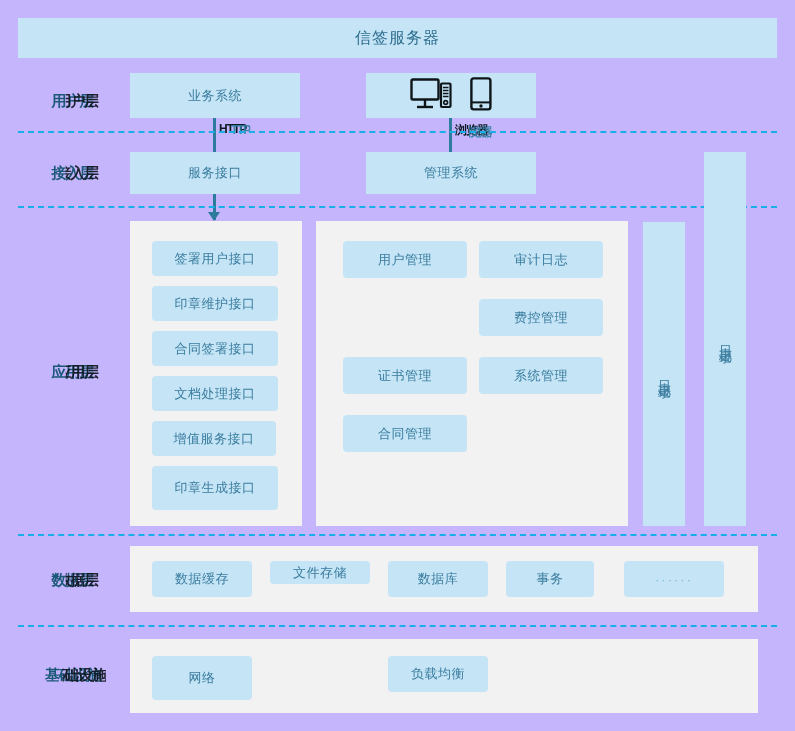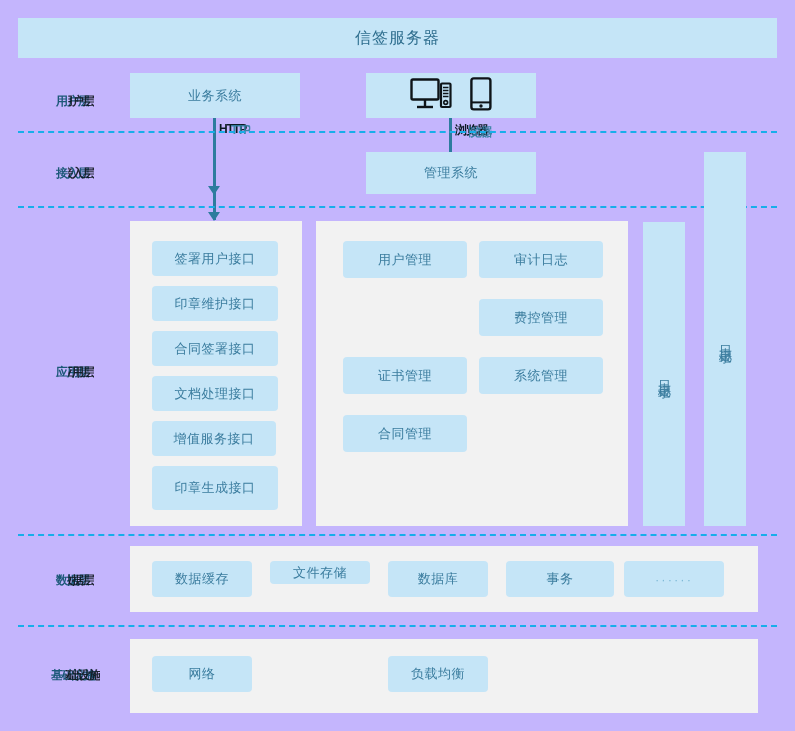--- a/index.html
+++ b/index.html
@@ -31,21 +31,21 @@
     font-size: 16px;
     letter-spacing: 1px;
   }
 
   
   .layer-label {
     display: flex;
     align-items: center;
     justify-content: center;
     color: #1c5878;
-    font-size: 12px;
+    font-size: 15px;
     font-weight: bold;
     letter-spacing: -1px;
     white-space: nowrap;
   }
   .layer-label .shadow {
     position: relative;
   }
   .layer-label .shadow::after {
     content: attr(data-dup);
     position: absolute;
@@ -183,20 +183,21 @@
   </div>
 
   <div class="arrow-line" style="left:449px; top:118px; height:56px;"></div>
   <div class="arrow-head" style="left:444px; top:166px;"></div>
   <div class="arrow-label" style="left:455px; top:122px;">
     <span class="shadow2" data-dup="浏览器">浏览器</span>
   </div>
 
   <div class="abs sep" style="left:18px; top:131px; width:759px;"></div>
 
+  <div class="abs node plain" style="left:130px; top:152px; width:170px; height:42px;">服务接口</div>
 
   <div class="abs node plain" style="left:366px; top:152px; width:170px; height:42px;">管理系统</div>
 
   <div class="arrow-line" style="left:213px; top:194px; height:26px;"></div>
   <div class="arrow-head" style="left:208px; top:212px;"></div>
 
   <div class="abs sep" style="left:18px; top:206px; width:759px;"></div>
 
   <div class="abs panel" style="left:130px; top:221px; width:172px; height:305px;"></div>
   <div class="abs panel" style="left:316px; top:221px; width:312px; height:305px;"></div>
@@ -219,23 +220,23 @@
   <div class="abs node vertical" style="left:643px; top:222px; width:42px; height:304px;">日志记录</div>
   <div class="abs node vertical" style="left:704px; top:152px; width:42px; height:374px;">日志记录</div>
 
   <div class="abs sep" style="left:18px; top:534px; width:759px;"></div>
 
   <div class="abs panel" style="left:130px; top:546px; width:628px; height:66px;"></div>
 
   <div class="abs node rounded" style="left:152px; top:561px; width:100px; height:36px;">数据缓存</div>
   <div class="abs node rounded" style="left:270px; top:561px; width:100px; height:23px;">文件存储</div>
   <div class="abs node rounded" style="left:388px; top:561px; width:100px; height:36px;font-family:Liberation Mono, monospace;">数据库</div>
-  <div class="abs node rounded" style="left:506px; top:561px; width:108px; height:36px;">事务</div>
+  <div class="abs node rounded" style="left:506px; top:561px; width:88px; height:36px;">事务</div>
   <div class="abs node rounded dots" style="left:624px; top:561px; width:100px; height:36px;">······</div>
 
   <div class="abs sep" style="left:18px; top:625px; width:759px;"></div>
 
   <div class="abs panel" style="left:130px; top:639px; width:628px; height:74px;"></div>
 
-  <div class="abs node rounded" style="left:152px; top:656px; width:100px; height:36px;">网络</div>
+  <div class="abs node rounded" style="left:152px; top:656px; width:100px; height:44px;">网络</div>
   <div class="abs node rounded" style="left:388px; top:656px; width:100px; height:36px;">负载均衡</div>
 
 </div>
 
 </body></html>

